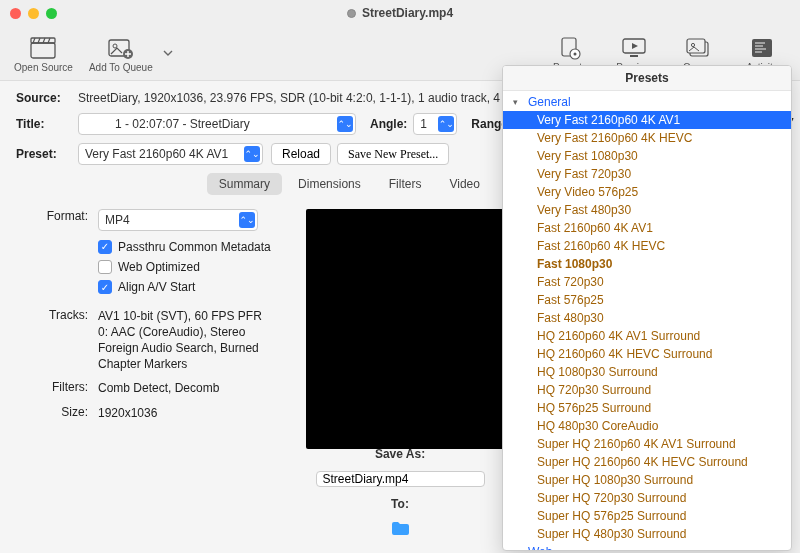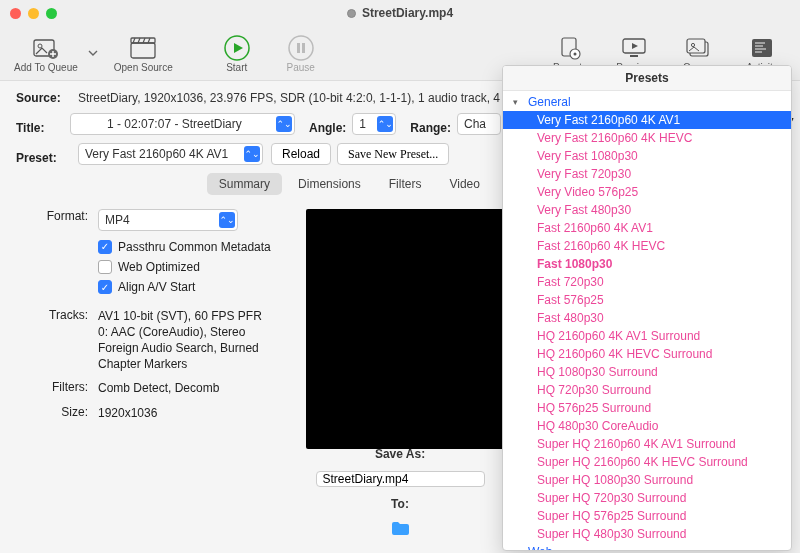--- a/index.html
+++ b/index.html
@@ -46,21 +46,21 @@
   .tool-spacer { flex: 1; }
   .tool-btn {
     display: flex; flex-direction: column; align-items: center;
     padding: 2px 6px; min-width: 60px;
     font-size: 10px; color: #555; cursor: pointer;
   }
   .tool-btn .ico { width: 28px; height: 28px; display:flex;align-items:center;justify-content:center; }
   .tool-btn.dis { opacity: .5; }
   .split-arrow { display:flex; align-items:center; padding-right: 6px; color:#666; }
   .body-area { padding: 10px 16px 0 16px; }
-  .row { display: flex; align-items: flex-end; margin-bottom: 8px; font-size: 12px; }
+  .row { display: flex; align-items: center; margin-bottom: 8px; font-size: 12px; }
   .row .lbl { font-weight: 600; min-width: 54px; color: #222; }
   .select, input[type=text].field {
     background: #fff; border: 1px solid #ccc; border-radius: 4px;
     height: 22px; padding: 0 6px; font-size: 12px;
   }
   .select {
     display: inline-flex; align-items: center; justify-content: space-between;
     padding-right: 2px;
   }
   .select .caret {
@@ -112,21 +112,21 @@
     text-align:center; font-weight:600; font-size:12px; padding:5px 0;
     background:#f6f6f6; border-bottom:1px solid #e5e5e5;
   }
   .presets-list { flex:1; overflow:auto; padding: 2px 0; }
   .cat {
     display:flex; align-items:center; gap:5px; padding:2px 10px;
     font-size:12px; color:#1c62ff; cursor:pointer;
   }
   .cat .tri { font-size:9px; color:#666; width:10px; }
   .preset-item {
-    padding:2px 0 2px 34px; font-size:12px; color:#ec4899; cursor:pointer;
+    padding:2px 0 2px 34px; font-size:12px; color:#a16207; cursor:pointer;
     white-space:nowrap; overflow:hidden; text-overflow:ellipsis;
   }
   .preset-item.sel { background:#1f6dff; color:#fff; }
   .preset-item.bold { font-weight:700; }
   .edge-text { position:absolute; right: 6px; top: 116px; font-size:12px; color:#222; }
 </style>
 </head>
 <body>
 
 <div class="titlebar">
@@ -139,68 +139,47 @@
     <span class="title-dot"></span>
     <span>StreetDiary.mp4</span>
   </div>
 </div>
 
 <div class="toolbar">
   <div class="tool-group">
     <div class="tool-btn">
       <span class="ico">
         <svg width="26" height="22" viewBox="0 0 26 22">
+            <rect x="1" y="6" width="24" height="15" rx="2" fill="none" stroke="#555" stroke-width="1.3"></rect>
+            <rect x="1" y="1" width="24" height="5" rx="1" fill="none" stroke="#555" stroke-width="1.3"></rect>
+            <path d="M5 1 L3 6 M10 1 L8 6 M15 1 L13 6 M20 1 L18 6" stroke="#555" stroke-width="1.2"></path>
+          </svg>
+      </span>
+      <span>Open Source</span>
+    </div>
+  </div>
+  <div class="tool-group">
+    <div class="tool-btn">
+      <span class="ico">
+        <svg width="26" height="22" viewBox="0 0 26 22">
             <rect x="1" y="3" width="20" height="16" rx="2" fill="none" stroke="#555" stroke-width="1.3"></rect>
             <circle cx="7" cy="9" r="2" fill="none" stroke="#555"></circle>
             <path d="M3 17 L9 11 L14 16" fill="none" stroke="#555" stroke-width="1.2"></path>
             <circle cx="20" cy="17" r="5" fill="#666"></circle>
             <path d="M20 14 V20 M17 17 H23" stroke="#fff" stroke-width="1.4"></path>
           </svg>
       </span>
       <span>Add To Queue</span>
     </div>
     <div class="split-arrow">
       <svg width="10" height="10" viewBox="0 0 10 10">
           <path d="M1 3 L5 7 L9 3" fill="none" stroke="#666" stroke-width="1.4"></path>
         </svg>
     </div>
   </div>
-  <div class="tool-group">
-    <div class="tool-btn">
-      <span class="ico">
-        <svg width="26" height="22" viewBox="0 0 26 22">
-            <rect x="1" y="6" width="24" height="15" rx="2" fill="none" stroke="#555" stroke-width="1.3"></rect>
-            <rect x="1" y="1" width="24" height="5" rx="1" fill="none" stroke="#555" stroke-width="1.3"></rect>
-            <path d="M5 1 L3 6 M10 1 L8 6 M15 1 L13 6 M20 1 L18 6" stroke="#555" stroke-width="1.2"></path>
-          </svg>
-      </span>
-      <span>Open Source</span>
-    </div>
-  </div>
-  <div class="tool-group" style="margin-left:24px;">
-    <div class="tool-btn">
-      <span class="ico">
-        <svg width="26" height="26" viewBox="0 0 26 26">
-            <circle cx="13" cy="13" r="12" fill="none" stroke="#29a629" stroke-width="1.5"></circle>
-            <path d="M10 8 L19 13 L10 18 Z" fill="#29a629"></path>
-          </svg>
-      </span>
-      <span>Start</span>
-    </div>
-    <div class="tool-btn dis">
-      <span class="ico">
-        <svg width="26" height="26" viewBox="0 0 26 26">
-            <circle cx="13" cy="13" r="12" fill="none" stroke="#888" stroke-width="1.5"></circle>
-            <rect x="9" y="8" width="3" height="10" fill="#888"></rect>
-            <rect x="14" y="8" width="3" height="10" fill="#888"></rect>
-          </svg>
-      </span>
-      <span>Pause</span>
-    </div>
-  </div>
   <div class="tool-spacer"></div>
   <div class="tool-group">
     <div class="tool-btn">
       <span class="ico">
         <svg width="22" height="24" viewBox="0 0 22 24">
             <rect x="3" y="2" width="14" height="18" rx="2" fill="none" stroke="#555" stroke-width="1.2"></rect>
             <circle cx="16" cy="18" r="5" fill="#fff" stroke="#555" stroke-width="1.1"></circle>
             <circle cx="16" cy="18" r="1.5" fill="#555"></circle>
           </svg>
       </span>
@@ -241,21 +220,21 @@
 
 <div class="body-area">
 
   <div class="row">
     <span class="lbl">Source:</span>
     <span style="margin-left:8px;">StreetDiary, 1920x1036, 23.976 FPS, SDR (10-bit 4:2:0, 1-1-1), 1 audio track, 4 subtitles tra</span>
   </div>
 
   <div class="row">
     <span class="lbl">Title:</span>
-    <span class="select" style="width:225px;padding-left:36px;">
+    <span class="select" style="width:278px;margin-left:8px;padding-left:36px;">
       <span>1 - 02:07:07 - StreetDiary</span>
       <span class="caret">⌃⌄</span>
     </span>
     <span class="lbl" style="min-width:auto;margin-left:14px;">Angle:</span>
     <span class="select" style="width:44px;margin-left:6px;">
       <span>1</span>
       <span class="caret">⌃⌄</span>
     </span>
     <span class="lbl" style="min-width:auto;margin-left:14px;">Range:</span>
     <span class="select" style="width:44px;margin-left:6px;">
@@ -279,21 +258,21 @@
     <div class="tab">Filters</div>
     <div class="tab">Video</div>
     <div class="tab">Audio</div>
     <div class="tab">Su</div>
   </div>
 
   <div class="summary-area">
     <div class="sum-left">
       <div class="sum-row">
         <span class="k">Format:</span>
-        <span class="select" style="width:140px;">
+        <span class="select" style="width:160px;">
           <span>MP4</span>
           <span class="caret">⌃⌄</span>
         </span>
       </div>
       <div class="sum-row">
           <span class="k"></span>
         <div class="v">
           <label class="chk">
             <span class="box on">✓</span>
             <span>Passthru Common Metadata</span>

